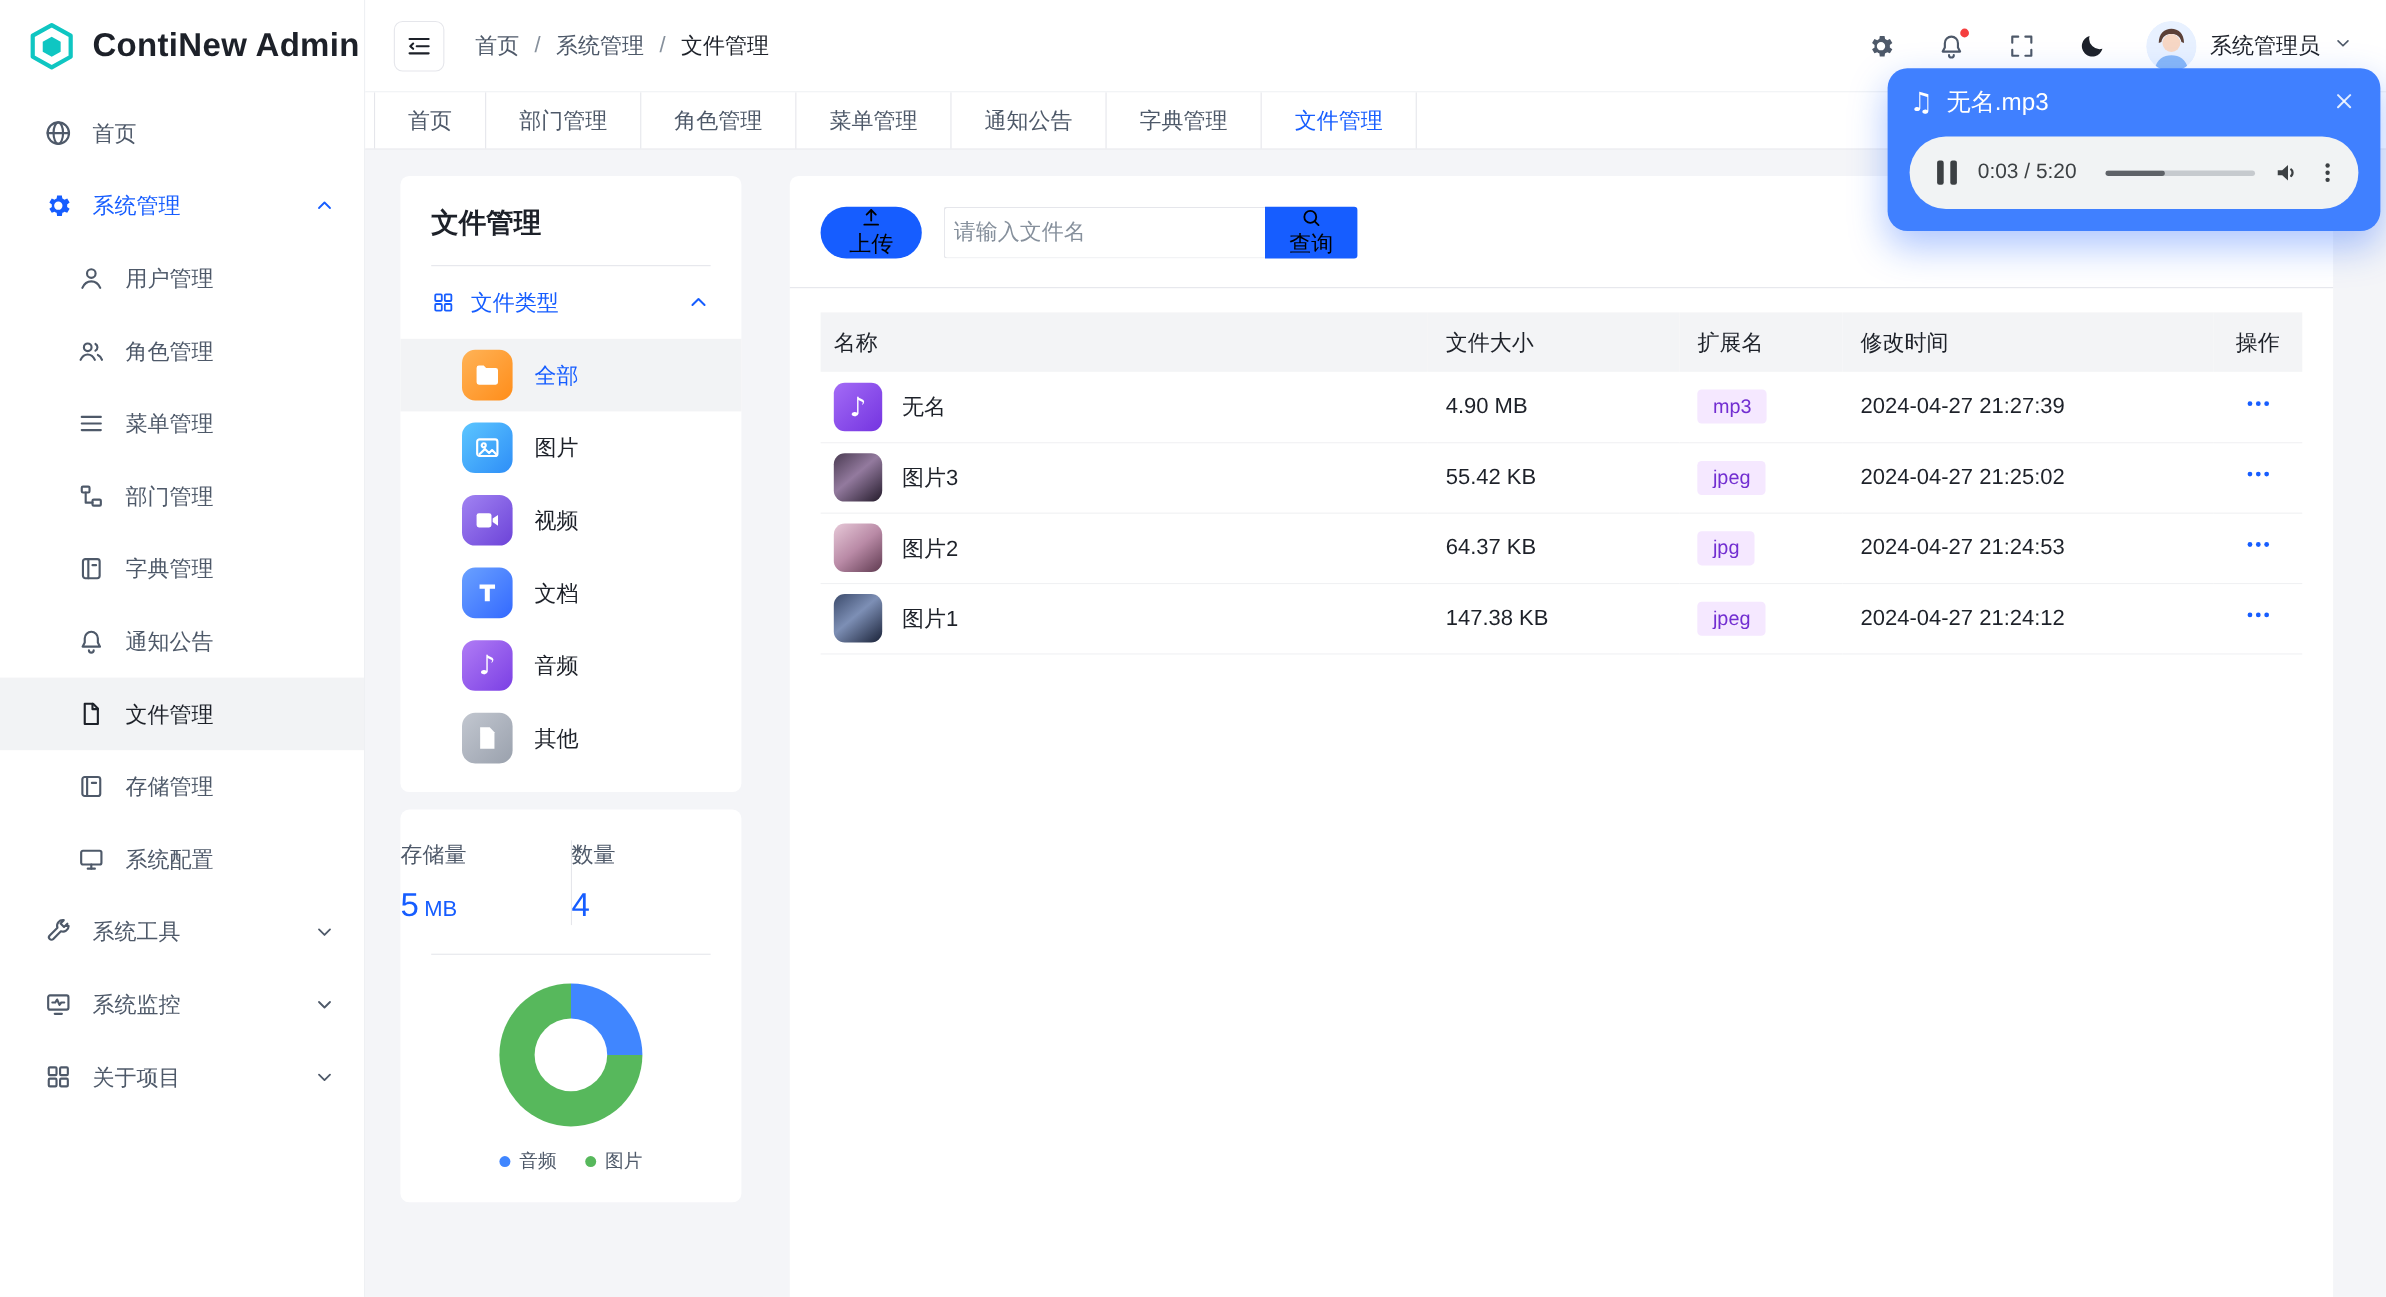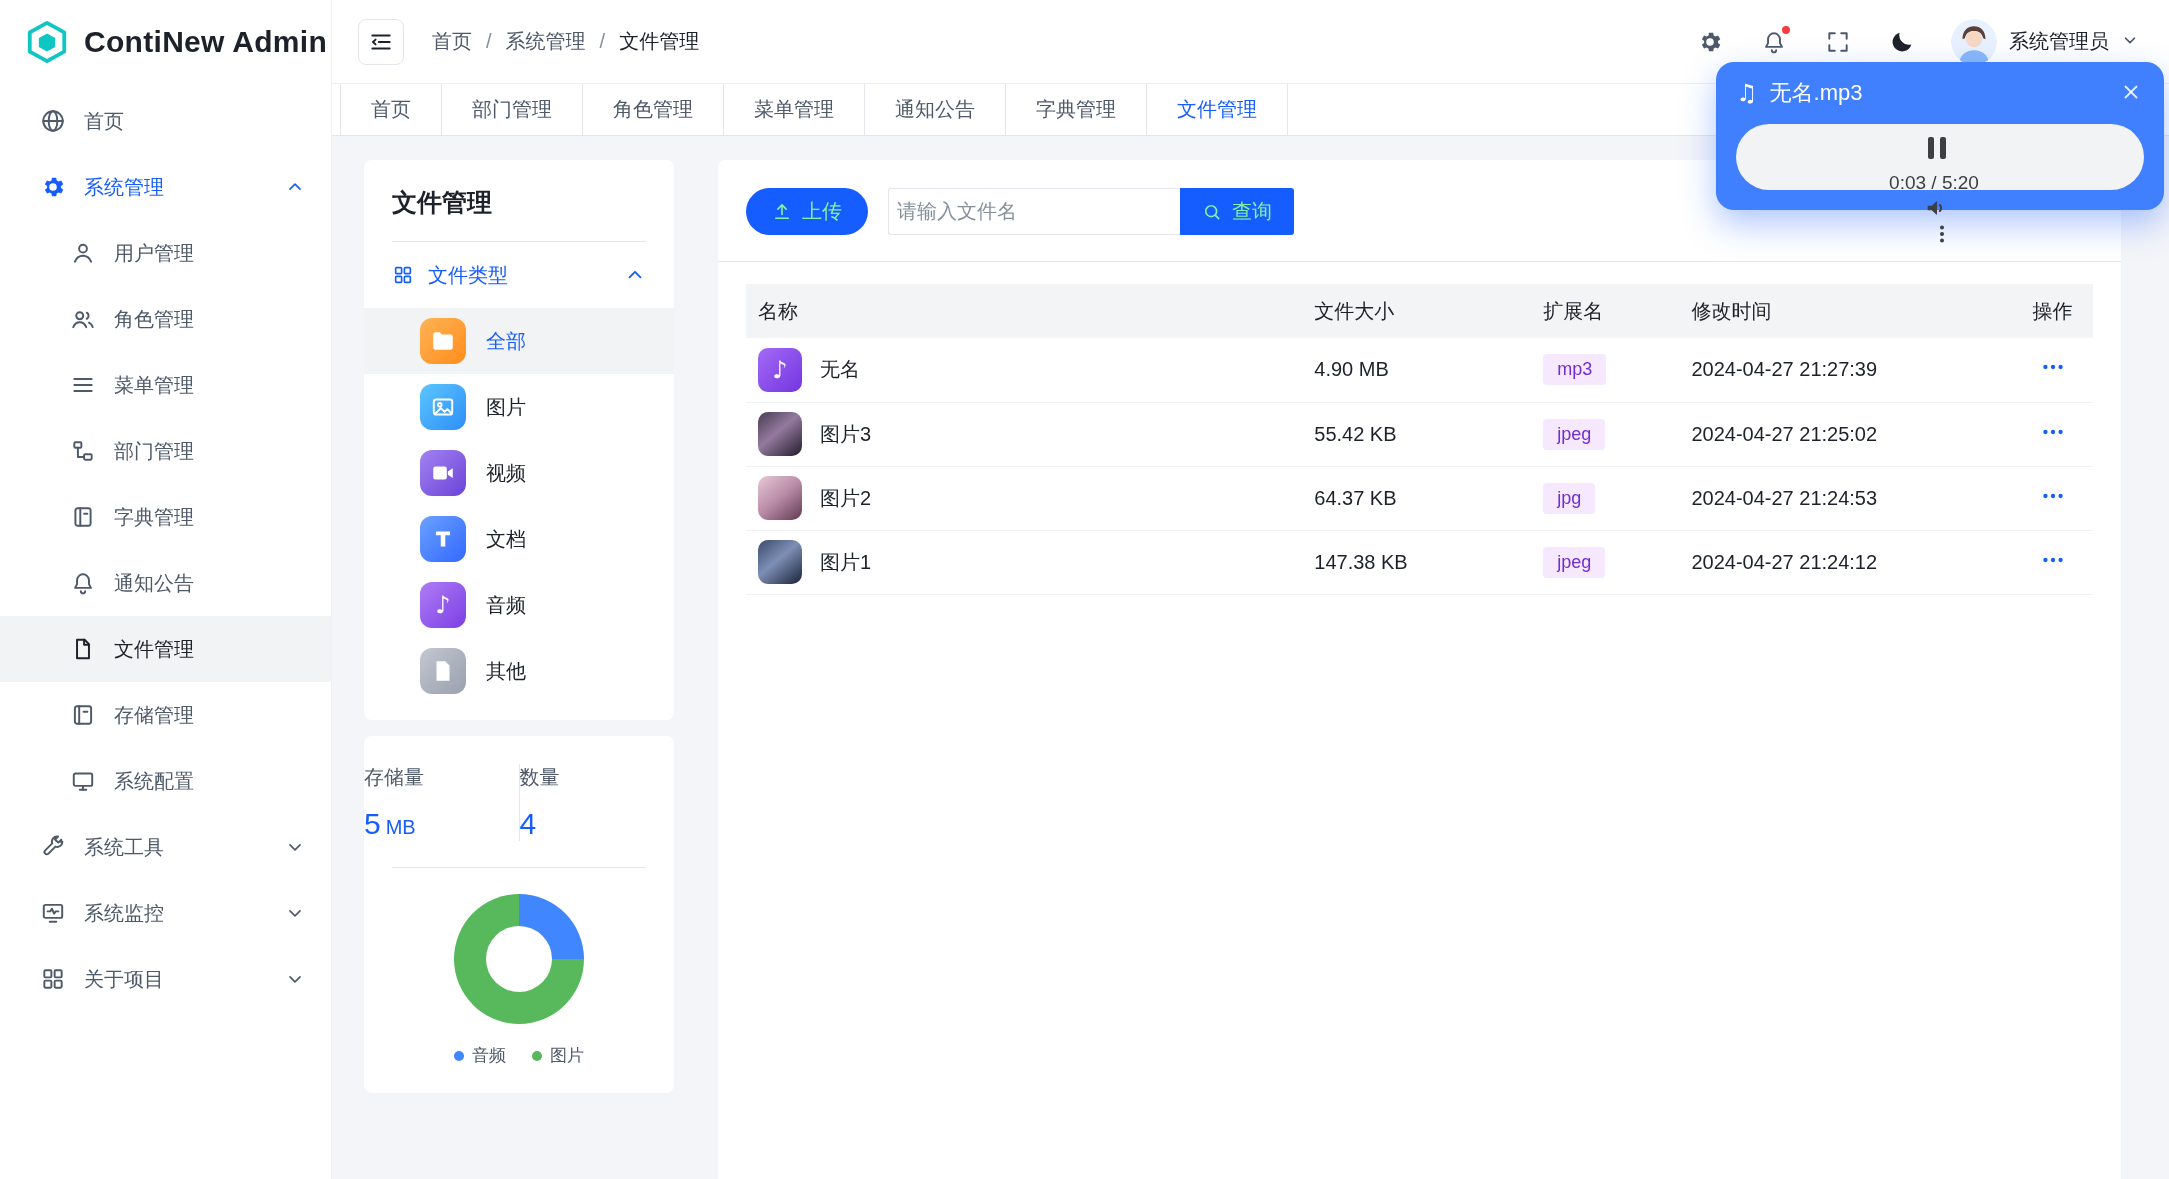--- a/index.html
+++ b/index.html
@@ -84,21 +84,21 @@
   .donut-wrap { display: flex; flex-direction: column; align-items: center; }
   .donut { width: 130px; height: 130px; border-radius: 50%; position: relative; background: #E5E6EB; }
   .donut::after { content: ""; position: absolute; inset: 32px; background: #fff; border-radius: 50%; }
   .legend { display: flex; gap: 26px; margin-top: 20px; }
   .legend-item { display: flex; align-items: center; gap: 8px; font-size: 17px; color: #4E5969; }
   .legend-dot { width: 10px; height: 10px; border-radius: 50%; background: #86909C; }
 
   
   .right-card { flex: 1; padding: 28px 28px 0; display: flex; flex-direction: column; min-width: 0; border-radius: 8px 8px 0 0; }
   .toolbar { display: flex; align-items: center; flex-shrink: 0; }
-  .btn { height: 47px; display: inline-flex; align-items: center; gap: 10px; background: #165DFF; color: #86efac; font-size: 20px; border: none; cursor: pointer; font-family: inherit; }
+  .btn { height: 47px; display: inline-flex; align-items: center; background: #165DFF; color: #000000; font-size: 20px; border: none; cursor: pointer; font-family: inherit; flex-direction: column; }
   .btn svg { width: 20px; height: 20px; }
   .btn-upload { border-radius: 24px; padding: 0 26px; margin-right: 20px; }
   .search-input { width: 292px; height: 47px; border: 1px solid #E5E6EB; border-right: none; border-radius: 3px 0 0 3px; padding: 0 8px; font-size: 20px; color: #1D2129; outline: none; font-family: inherit; }
   .search-input::placeholder { color: #86909C; }
   .btn-query { border-radius: 0 3px 3px 0; padding: 0 22px; }
   .tb-divider { height: 1px; background: #E5E6EB; margin: 26px -28px 0; flex-shrink: 0; }
 
   .file-table { width: 100%; border-collapse: collapse; margin-top: 22px; }
   .file-table th { background: #F3F4F6; height: 54px; font-size: 20px; font-weight: 500; color: #1D2129; text-align: left; padding: 0 16px; }
   .file-table th:first-child, .file-table td:first-child { padding-left: 12px; }
@@ -114,21 +114,21 @@
   .more-btn { display: inline-flex; color: #165DFF; cursor: pointer; }
   .more-btn svg { width: 26px; height: 26px; }
 
   
   .player { position: fixed; top: 62px; right: 5px; width: 448px; background: #4080FF; border-radius: 18px; padding: 16px 20px 20px; box-shadow: 0 14px 34px rgba(22, 93, 255, .35); z-index: 10; }
   .player-head { display: flex; align-items: center; color: #fff; gap: 12px; }
   .player-note { font-family: "DejaVu Sans", sans-serif; font-size: 24px; line-height: 1; }
   .player-title { font-size: 22px; font-weight: 500; }
   .player-close { margin-left: auto; width: 24px; height: 24px; color: rgba(255,255,255,.85); cursor: pointer; display: flex; }
   .player-close svg { width: 22px; height: 22px; }
-  .player-pill { margin-top: 16px; height: 66px; background: #F1F3F4; border-radius: 33px; display: flex; align-items: center; padding: 0 16px 0 10px; flex-direction: column; }
+  .player-pill { margin-top: 16px; height: 66px; background: #F1F3F4; border-radius: 33px; display: flex; align-items: center; padding: 0 16px 0 10px; }
   .pp-btn { width: 48px; height: 48px; border-radius: 50%; display: flex; align-items: center; justify-content: center; gap: 6px; cursor: pointer; flex-shrink: 0; }
   .pp-btn .bar { width: 6px; height: 22px; background: #3C4043; border-radius: 2px; }
   .pp-time { font-size: 19px; color: #3C4043; margin: 0 10px 0 4px; white-space: nowrap; }
   .pp-slider { flex: 1; height: 5px; background: #C6CACE; border-radius: 3px; margin: 0 16px; position: relative; overflow: hidden; cursor: pointer; }
   .pp-slider .fill { position: absolute; left: 0; top: 0; bottom: 0; width: 40%; background: #5F6368; border-radius: 3px; }
   .pp-vol, .pp-kebab { color: #3C4043; display: flex; align-items: center; justify-content: center; cursor: pointer; flex-shrink: 0; }
   .pp-vol svg { width: 28px; height: 28px; }
   .pp-kebab { margin-left: 10px; }
   .pp-kebab svg { width: 24px; height: 24px; }
 </style>

